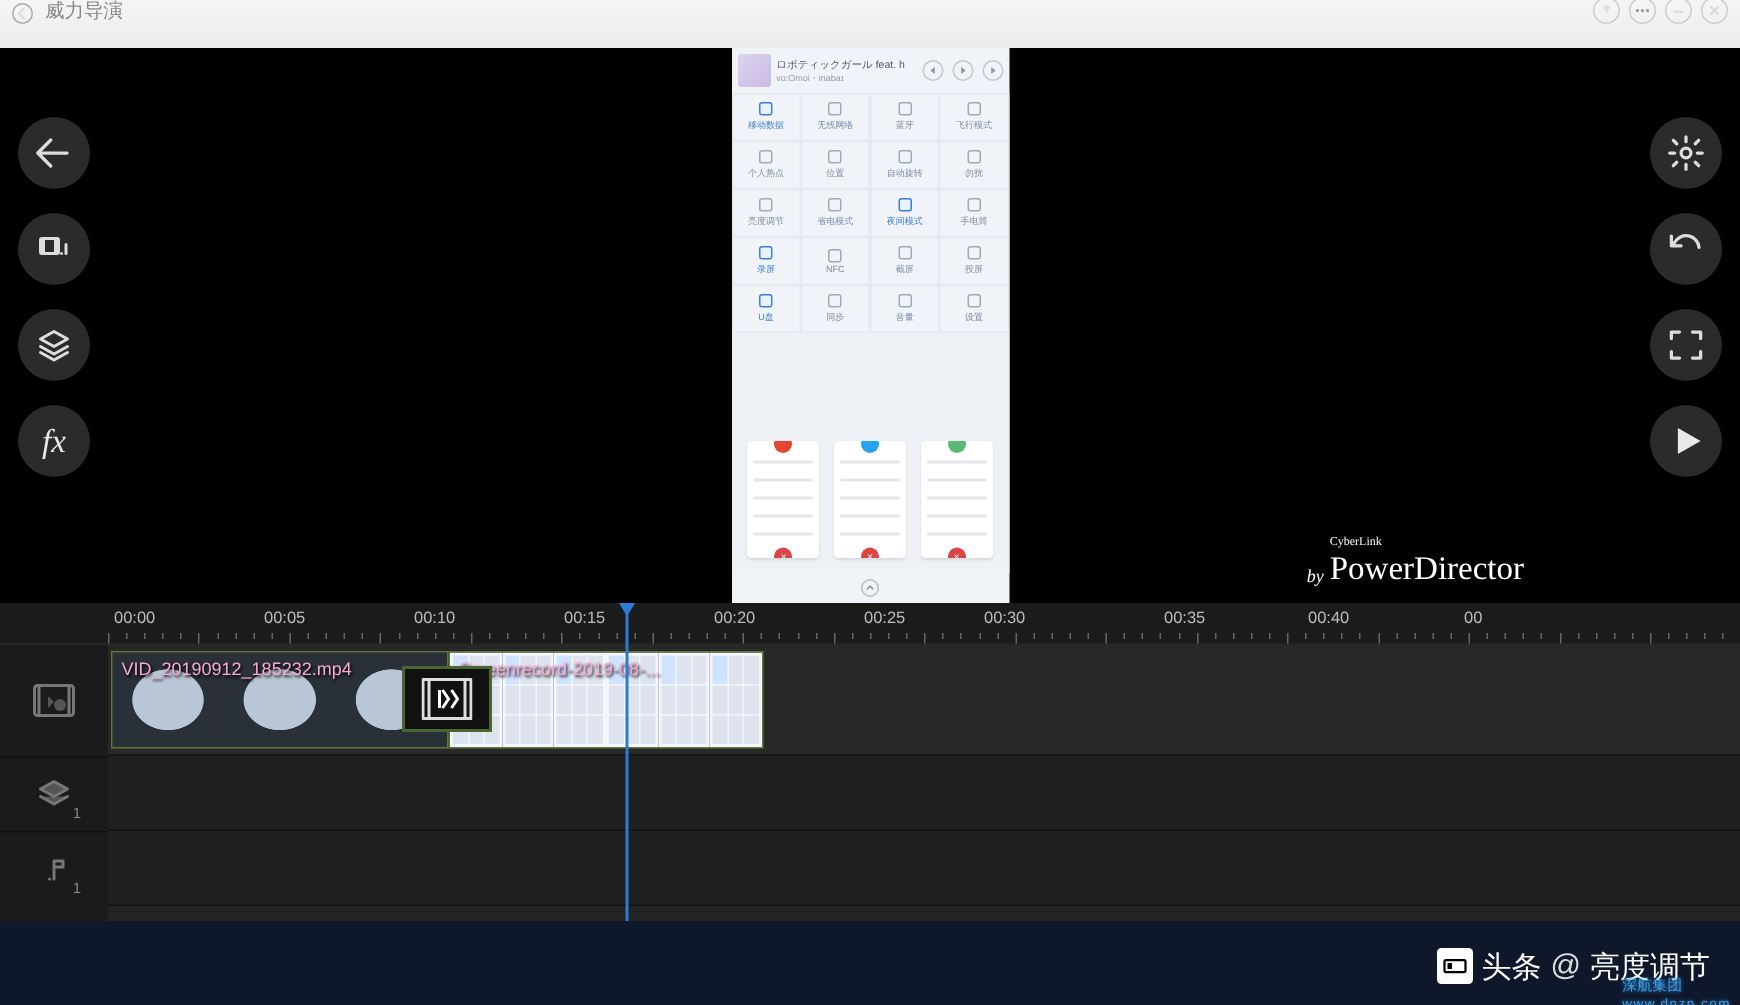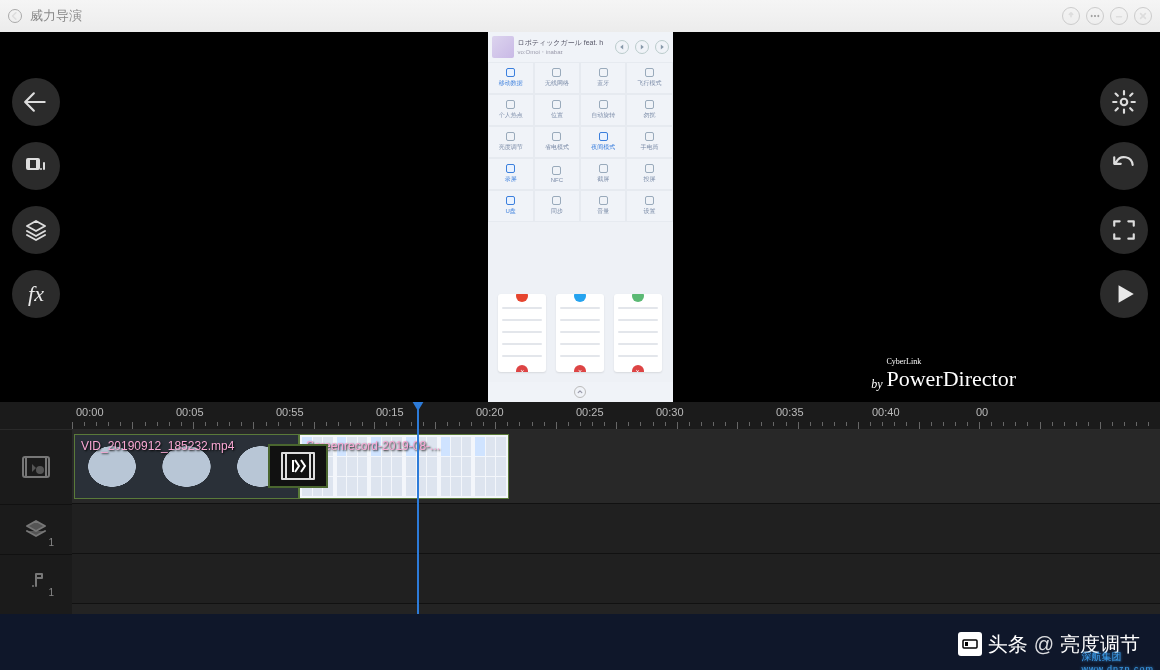--- a/index.html
+++ b/index.html
@@ -1,17 +1,17 @@
 <!DOCTYPE html>
 <html><head>
 <meta charset="utf-8">
 <style>
   * { box-sizing: border-box; margin: 0; padding: 0; }
   html, body { width: 1160px; height: 670px; font-family: "Microsoft YaHei", Arial, sans-serif; background: #fff; overflow: hidden; }
-  .titlebar { height: 28px; background: linear-gradient(#f5f5f5,#ececec); display: flex; align-items: center; padding: 16px 8px; }
+  .titlebar { height: 28px; background: linear-gradient(#f5f5f5,#ececec); display: flex; align-items: flex-end; padding: 16px 8px; }
   .titlebar .t-back { width:14px; height:14px; border:1px solid #aaa; border-radius:50%; display:flex; align-items:center; justify-content:center; margin-right:8px; }
   .titlebar .t-back svg { stroke:#888; }
   .titlebar .title { color:#888; font-size:13px; flex:1; }
   .win-btn { width:18px; height:18px; border:1px solid #ccc; border-radius:50%; display:flex; align-items:center; justify-content:center; margin-left:6px; }
   .win-btn svg { stroke:#999; }
   .editor { height:370px; background:#000; position:relative; display:flex; }
   .side-col { width:72px; display:flex; flex-direction:column; align-items:center; padding-top:46px; gap:16px; }
   .circle-btn { width:48px; height:48px; border-radius:50%; background:#2b2b2b; display:flex; align-items:center; justify-content:center; }
   .circle-btn svg, .circle-btn .fx { color:#e9e9e9; }
   .preview-area { flex:1; display:flex; align-items:center; justify-content:center; position:relative; }
@@ -431,21 +431,21 @@
           <div class="minor"></div>
           <div class="minor"></div>
           <div class="minor med"></div>
           <div class="minor"></div>
           <div class="minor"></div>
           <div class="minor"></div>
           <div class="minor"></div>
         </div>
     <div class="tick" style="left: 4px;">00:00</div>
         <div class="tick" style="left: 104px;">00:05</div>
-        <div class="tick" style="left: 204px;">00:55</div>
+        <div class="tick" style="left: 204px;">00:10</div>
         <div class="tick" style="left: 304px;">00:15</div>
         <div class="tick" style="left: 404px;">00:20</div>
         <div class="tick" style="left: 504px;">00:25</div>
         <div class="tick" style="left: 584px;">00:30</div>
         <div class="tick" style="left: 704px;">00:35</div>
         <div class="tick" style="left: 800px;">00:40</div>
         <div class="tick" style="left: 904px;">00</div>
       </div>
     <div class="vtrack" id="vtrack">
         <div class="clip" style="left: 2px; width: 225px;">

